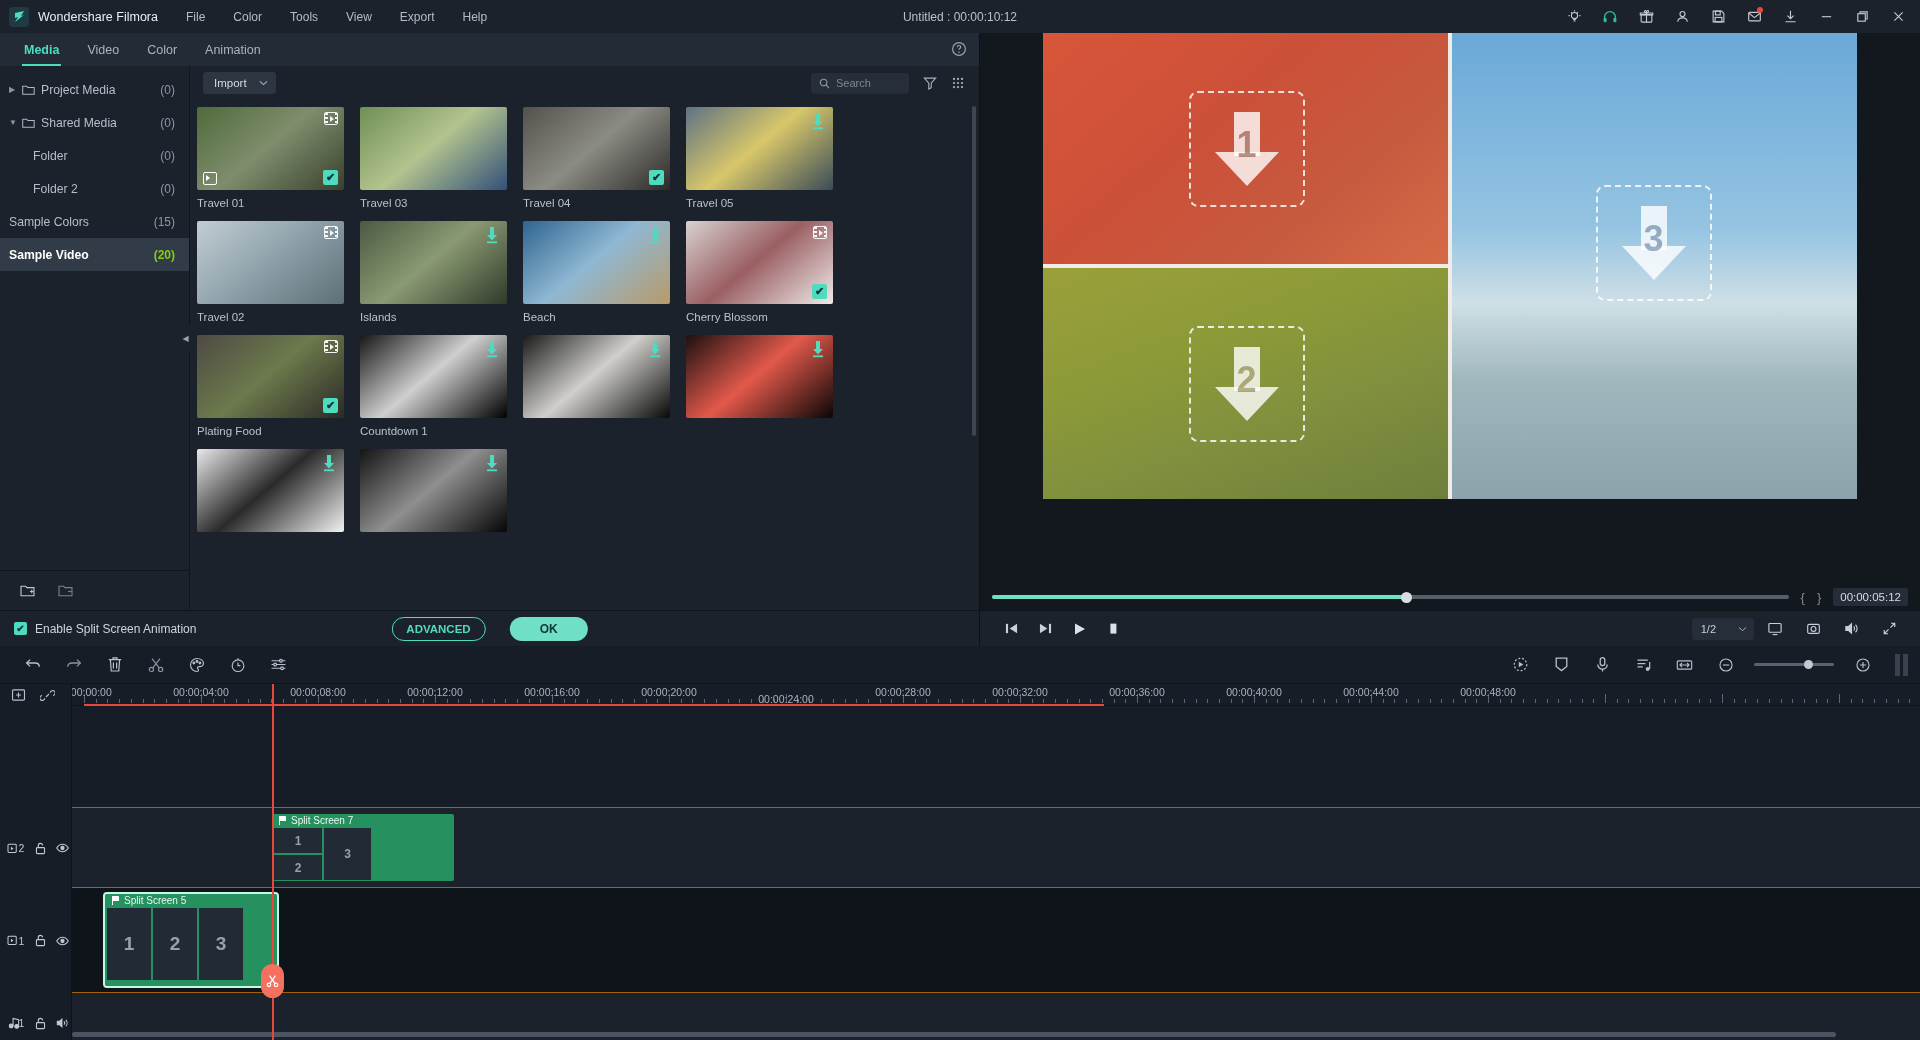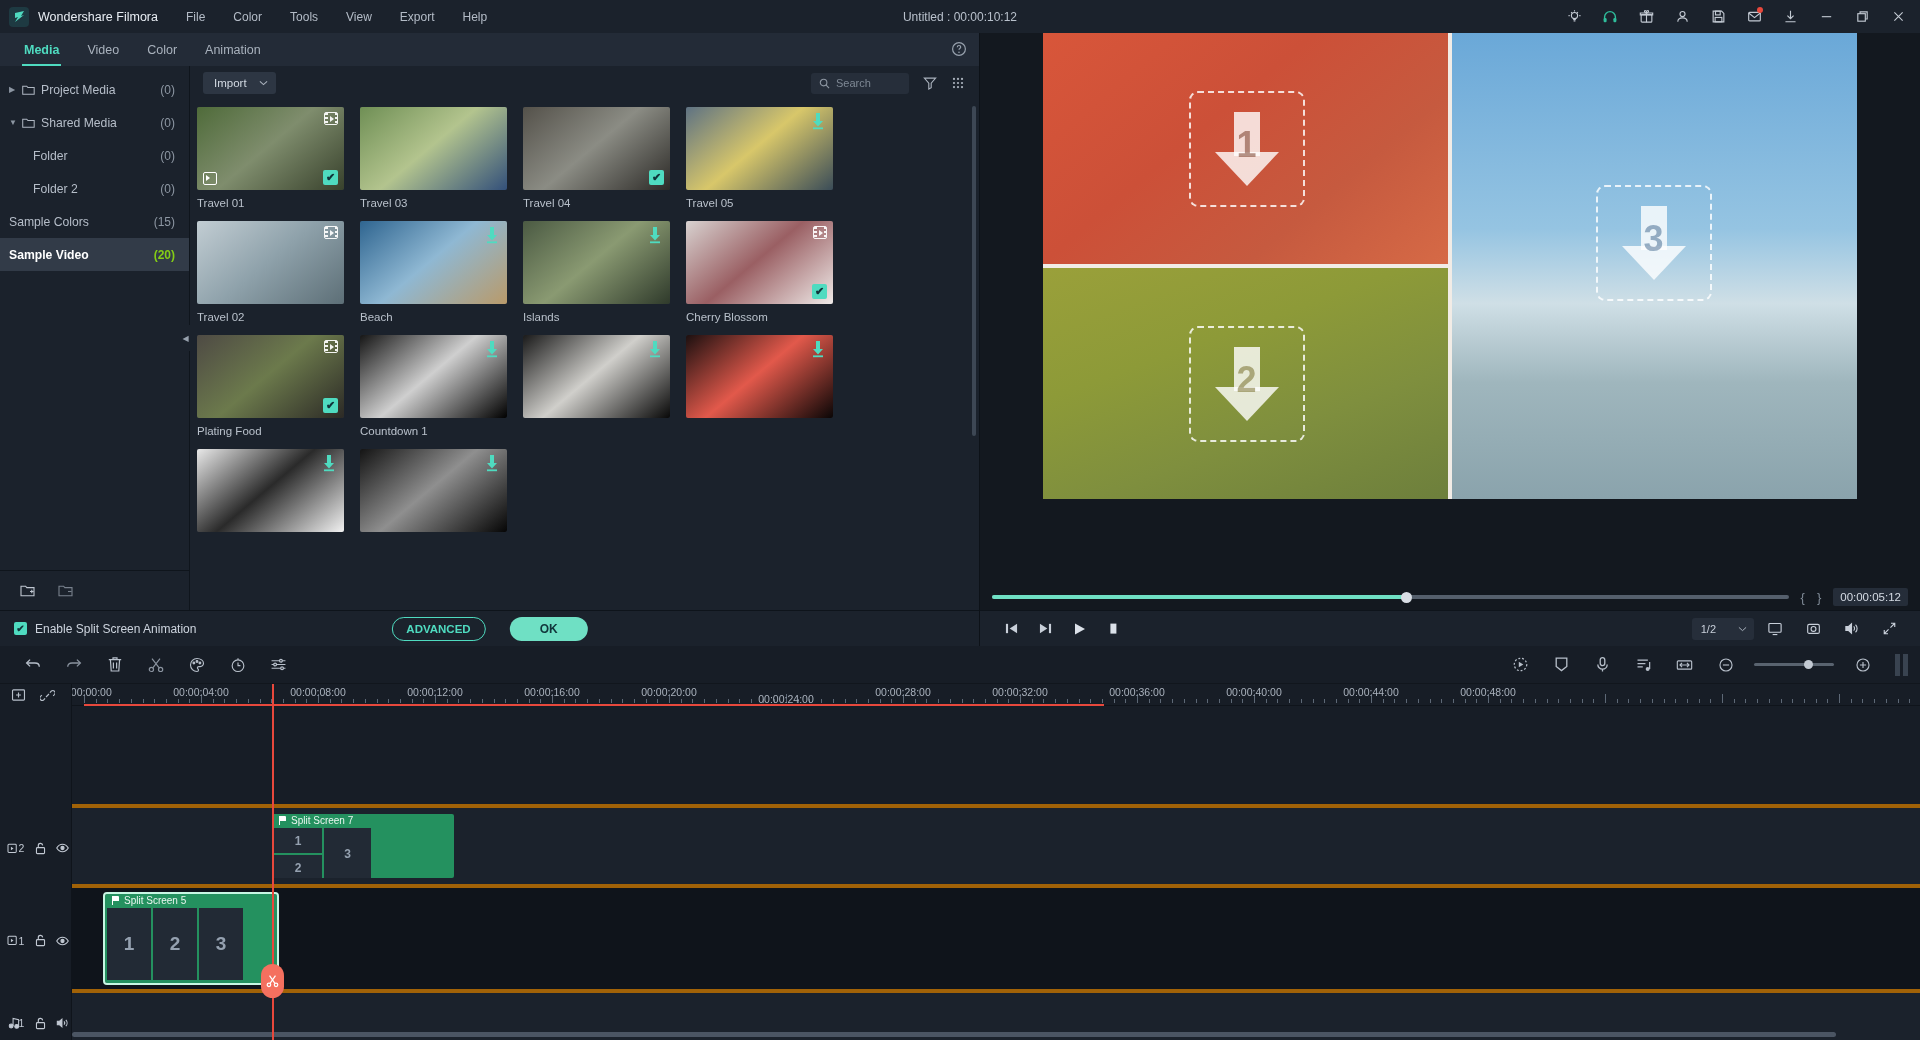--- a/index.html
+++ b/index.html
@@ -130,21 +130,21 @@
   .trhead { display:flex; align-items:center; gap:0; padding-left:5px; }
   .trhead .ic { width:26px; display:flex; align-items:center; justify-content:center; }
   .trhead .num { font-size:10.5px; color:#c2c9d3; margin-left:-4px; }
   .tlcanvas { flex:1; position:relative; overflow:hidden; }
   .ruler { height:22px; position:relative; border-bottom:1px solid #0f141b; }
   .rlabel { position:absolute; top:2px; font-size:10.5px; color:#aab2bd; transform:translateX(-50%); white-space:nowrap; }
   .ticks { position:absolute; left:0; right:0; bottom:2px; height:9px; }
   .tick { position:absolute; bottom:0; width:1px; background:#5d6876; }
   .redrange { position:absolute; left:0; height:2px; background:#e8483c; bottom:-1px; }
   .tracks { position:absolute; left:0; right:0; top:22px; bottom:0; }
-  .trk { position:relative; border-bottom:4px solid #a16207; }
+  .trk { position:relative; border-bottom:1px solid #a16207; }
   .trk.v2 { height:80px; background:#1b222c; }
   .trk.v1 { height:105px; background:#0f141b; }
   .trk.a1 { height:60px; background:#1b222c; }
   .trk.empty { background:#171d26; }
   .clip { position:absolute; top:6px; bottom:6px; background:#24915f; border-radius:2px; overflow:hidden; }
   .clip.sel { outline:2px solid #c8f7e4; }
   .cliphdr { height:13px; display:flex; align-items:center; gap:5px; padding-left:3px; font-size:10px; color:#eaf6f0; }
   .clipicon { width:11px; height:9px; background:#fff; position:relative; border-radius:1px; flex:none; }
   .clipicon::before { content:''; position:absolute; left:0; top:0; width:4px; height:9px; background:#24915f; }
   .clipicon::after { content:''; position:absolute; left:5px; top:4.5px; right:0; height:4.5px; background:#24915f; }
@@ -404,41 +404,41 @@
                   <div class="thumb">
                     <div class="art" style="background: linear-gradient(140deg, rgb(194, 205, 211) 0%, rgb(143, 162, 171) 48%, rgb(93, 111, 119) 100%);"></div>
                     <div class="badge-film">
                       <i></i>
                     </div>
                   </div>
                   <div class="cap">Travel 02</div>
                 </div>
                 <div class="cell">
                   <div class="thumb">
+                    <div class="art" style="background: linear-gradient(140deg, rgb(75, 90, 67) 0%, rgb(138, 154, 114) 48%, rgb(47, 58, 43) 100%);"></div>
+                    <div class="badge-dl">
+                      <svg width="14" height="17" viewBox="0 0 14 17">
+                        <path d="M5 0h4v8h3l-5 5.4L2 8h3z" fill="#4fdbc0"></path>
+                        <rect x="2" y="14.4" width="10" height="1.8" fill="#4fdbc0"></rect>
+                      </svg>
+                    </div>
+                  </div>
+                  <div class="cap">Islands</div>
+                </div>
+                <div class="cell">
+                  <div class="thumb">
                     <div class="art" style="background: linear-gradient(140deg, rgb(47, 101, 144) 0%, rgb(143, 184, 211) 48%, rgb(185, 154, 106) 100%);"></div>
                     <div class="badge-dl">
                       <svg width="14" height="17" viewBox="0 0 14 17">
                         <path d="M5 0h4v8h3l-5 5.4L2 8h3z" fill="#4fdbc0"></path>
                         <rect x="2" y="14.4" width="10" height="1.8" fill="#4fdbc0"></rect>
                       </svg>
                     </div>
                   </div>
                   <div class="cap">Beach</div>
-                </div>
-                <div class="cell">
-                  <div class="thumb">
-                    <div class="art" style="background: linear-gradient(140deg, rgb(75, 90, 67) 0%, rgb(138, 154, 114) 48%, rgb(47, 58, 43) 100%);"></div>
-                    <div class="badge-dl">
-                      <svg width="14" height="17" viewBox="0 0 14 17">
-                        <path d="M5 0h4v8h3l-5 5.4L2 8h3z" fill="#4fdbc0"></path>
-                        <rect x="2" y="14.4" width="10" height="1.8" fill="#4fdbc0"></rect>
-                      </svg>
-                    </div>
-                  </div>
-                  <div class="cap">Islands</div>
                 </div>
                 <div class="cell">
                   <div class="thumb">
                     <div class="art" style="background: linear-gradient(140deg, rgb(216, 210, 208) 0%, rgb(154, 95, 99) 48%, rgb(239, 234, 232) 100%);"></div>
                     <div class="badge-film">
                       <i></i>
                     </div>
                     <div class="badge-check">✔</div>
                   </div>
                   <div class="cap">Cherry Blossom</div>

